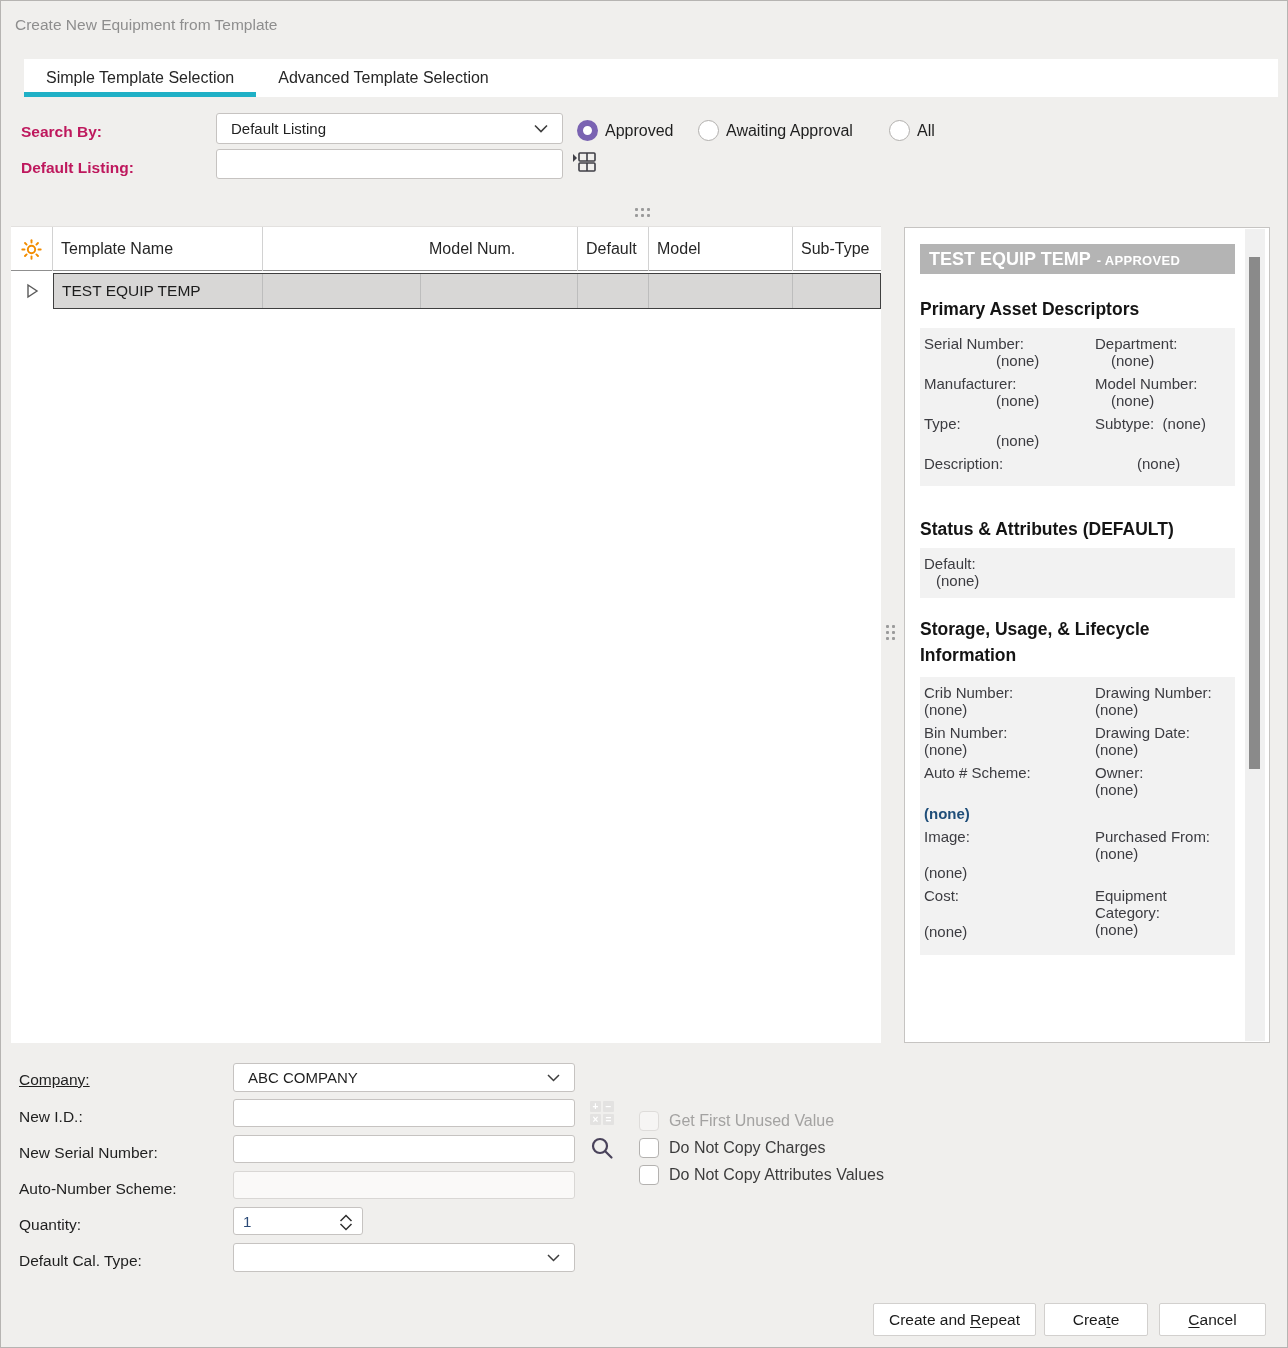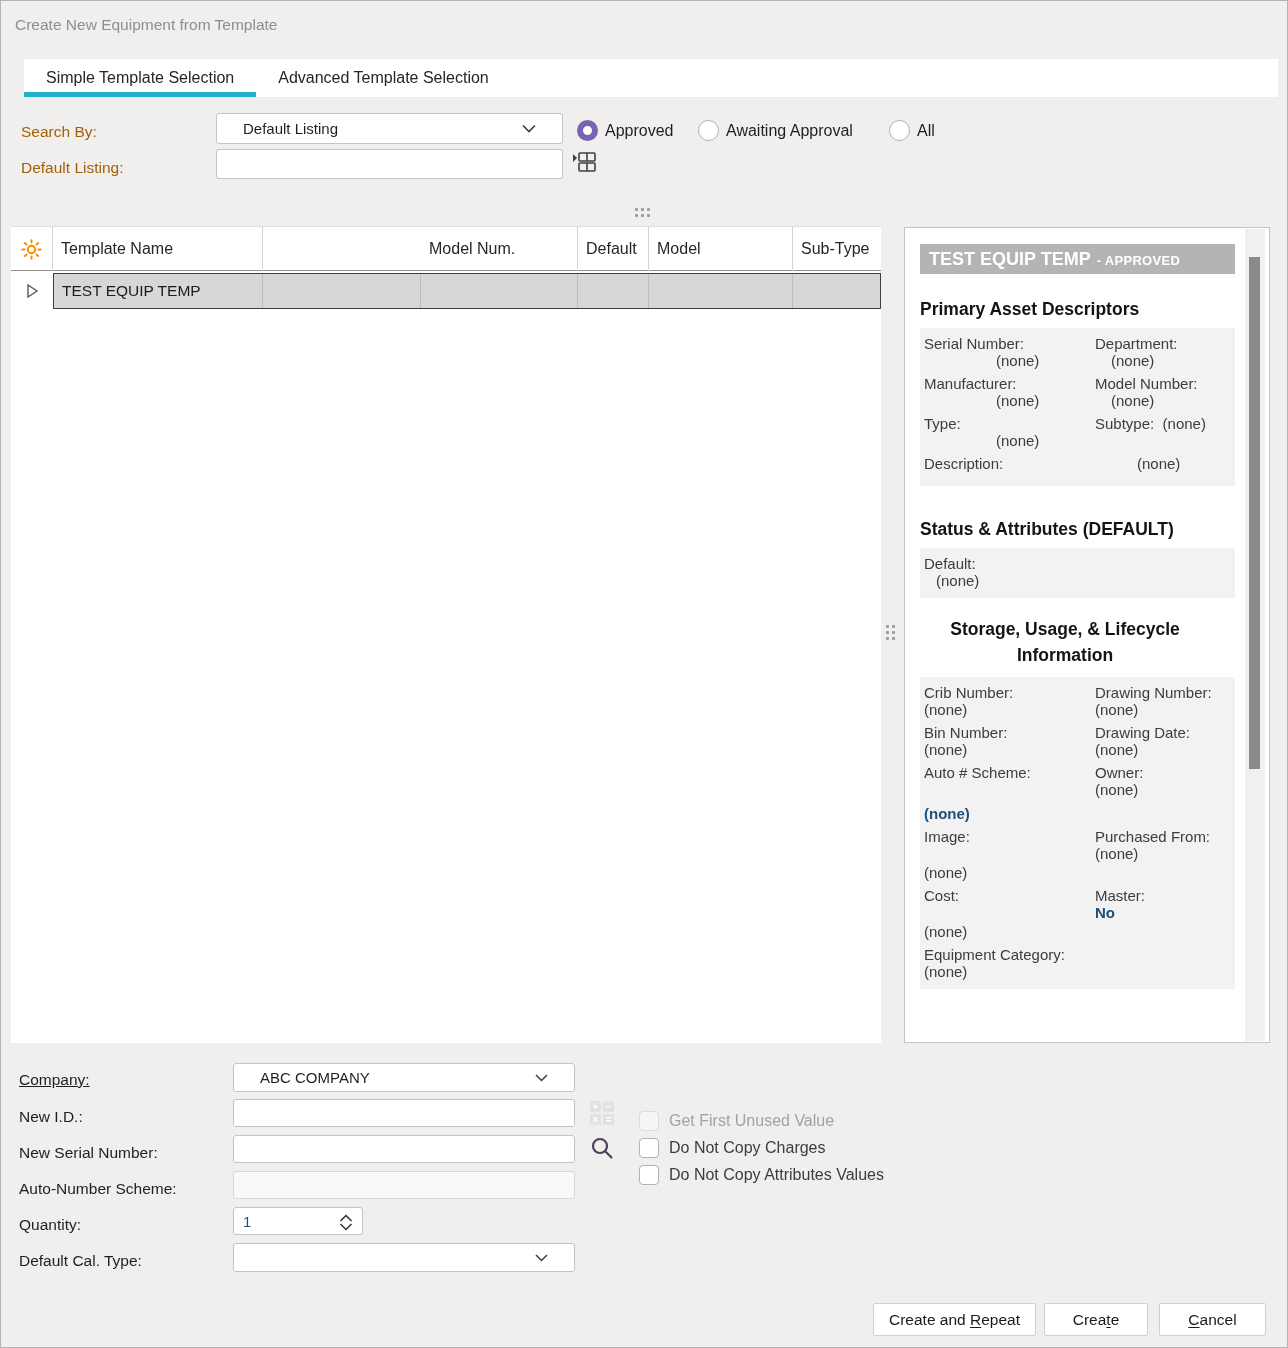--- a/index.html
+++ b/index.html
@@ -11,23 +11,23 @@
   
   .titlebar { position:absolute; left:14px; top:15px; font-size:15.5px; color:#8e8e8e; }
 
   
   .tabstrip { position:absolute; left:23px; top:58px; right:9px; height:38px; background:#ffffff; display:flex;text-align:right; }
   .tab { position:relative; padding:0 22px; display:flex; align-items:center; font-size:16px; color:#262626; cursor:default; }
   .tab.active { font-weight:400; }
   .tab.active::after { content:""; position:absolute; left:0; right:0; bottom:0; height:5px; background:#1FB0C6; }
 
   
-  .lbl { position:absolute; color:#a16207; }
+  .lbl { position:absolute; color:#be185d;font-weight:bold; }
   .inputbox { position:absolute; background:#fff; border:1px solid #c6c3c1; border-radius:3px; }
-  .combo { display:flex; align-items:center; padding:0 26px; }
+  .combo { display:flex; align-items:center; padding:0 14px; }
   .combo .combo-text { flex:1; white-space:nowrap; overflow:hidden; }
   .chev { flex:0 0 auto; }
   input.txt { width:100%; height:100%; border:none; outline:none; background:transparent;
               font:inherit; padding:0 9px; color:#1f1f1f; }
   .radio { position:absolute; width:21px; height:21px; border-radius:50%; background:#fff; border:1px solid #b2b0ae; }
   .radio.sel { border:6px solid #7A63B2; }
   .radio-lbl { position:absolute; font-size:16px; color:#1f1f1f; }
 
   
   .grip { position:absolute; display:grid; gap:3px; }
@@ -268,21 +268,21 @@
       <div class="d-h2">Status &amp; Attributes (DEFAULT)</div>
       <div class="d-box" style="margin-top:6px;">
         <div class="fld" style="margin-bottom:0;">
           <span class="flbl">Default:</span>
           <span class="fval" style="padding-left:12px;">(none)</span>
         </div>
       </div>
     </div>
 
     <div class="d-sec" style="top:388px;">
-      <div class="d-h2" style="width:290px;text-align:center;">Storage, Usage, &amp; Lifecycle Information</div>
+      <div class="d-h2" style="width:290px;">Storage, Usage, &amp; Lifecycle Information</div>
       <div class="d-box d-grid2" style="margin-top:8px;">
         <div class="fld">
           <span class="flbl">Crib Number:</span>
           <span class="fval">(none)</span>
         </div>
         <div class="fld">
           <span class="flbl">Drawing Number:</span>
           <span class="fval">(none)</span>
         </div>
         <div class="fld">
@@ -305,24 +305,20 @@
           <span class="flbl">Image:</span>
           <span class="fval gap-md">(none)</span>
         </div>
         <div class="fld">
           <span class="flbl">Purchased From:</span>
           <span class="fval">(none)</span>
         </div>
         <div class="fld">
           <span class="flbl">Cost:</span>
           <span class="fval gap-md">(none)</span>
-        </div>
-        <div class="fld">
-          <span class="flbl">Master:</span>
-          <span class="fval navy">No</span>
         </div>
         <div class="fld" style="margin-bottom:0;">
           <span class="flbl">Equipment Category:</span>
           <span class="fval">(none)</span>
         </div>
         <div></div>
       </div>
     </div>
   </div>
 

